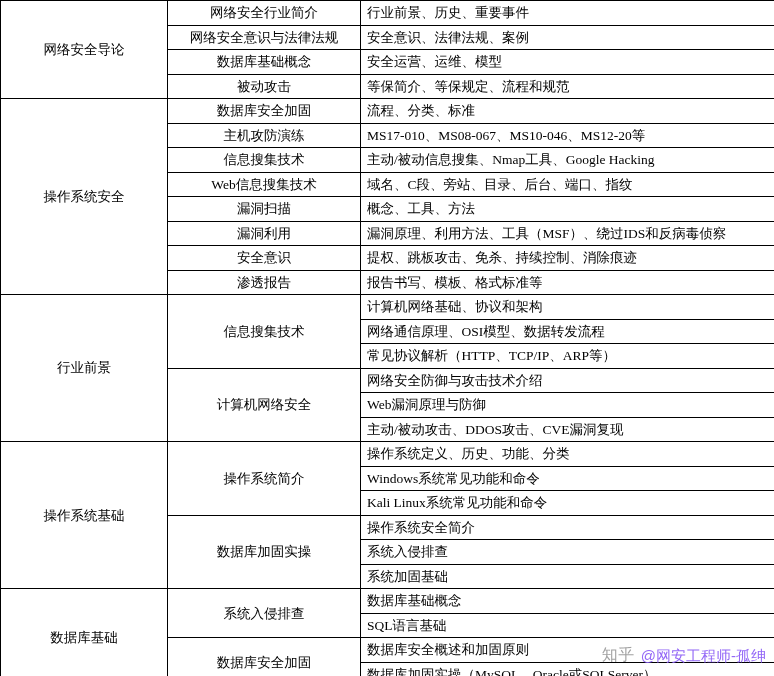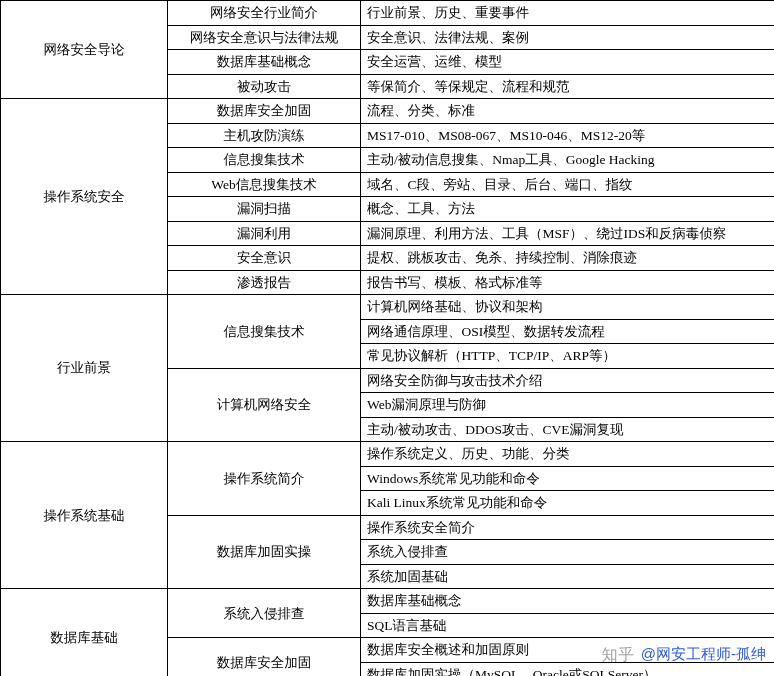--- a/index.html
+++ b/index.html
@@ -39,36 +39,36 @@
   }
   td.col-c {
     width: 436px;
     text-align: left;
   }
   .watermark {
     position: absolute;
     right: 8px;
     bottom: 10px;
     display: flex;
-    align-items: flex-start;
+    align-items: flex-end;
     gap: 6px;
     font-family: "Liberation Sans", sans-serif;
     font-size: 15px;
     color: #9a9a9a;
     opacity: 0.92;
     pointer-events: none;
   }
   .watermark .zhihu {
     font-size: 16px;
     color: #9a9a9a;
     letter-spacing: 0.5px;
   }
   .watermark .at {
     font-size: 15px;
-    color: #1d4ed8;
+    color: #8b5cf6;
   }
 </style>
 </head>
 <body>
 
 <table class="curriculum">
   <tbody>
       <tr>
         <td class="col-a" rowspan="4">网络安全导论</td>
         <td class="col-b" rowspan="1">网络安全行业简介</td>

